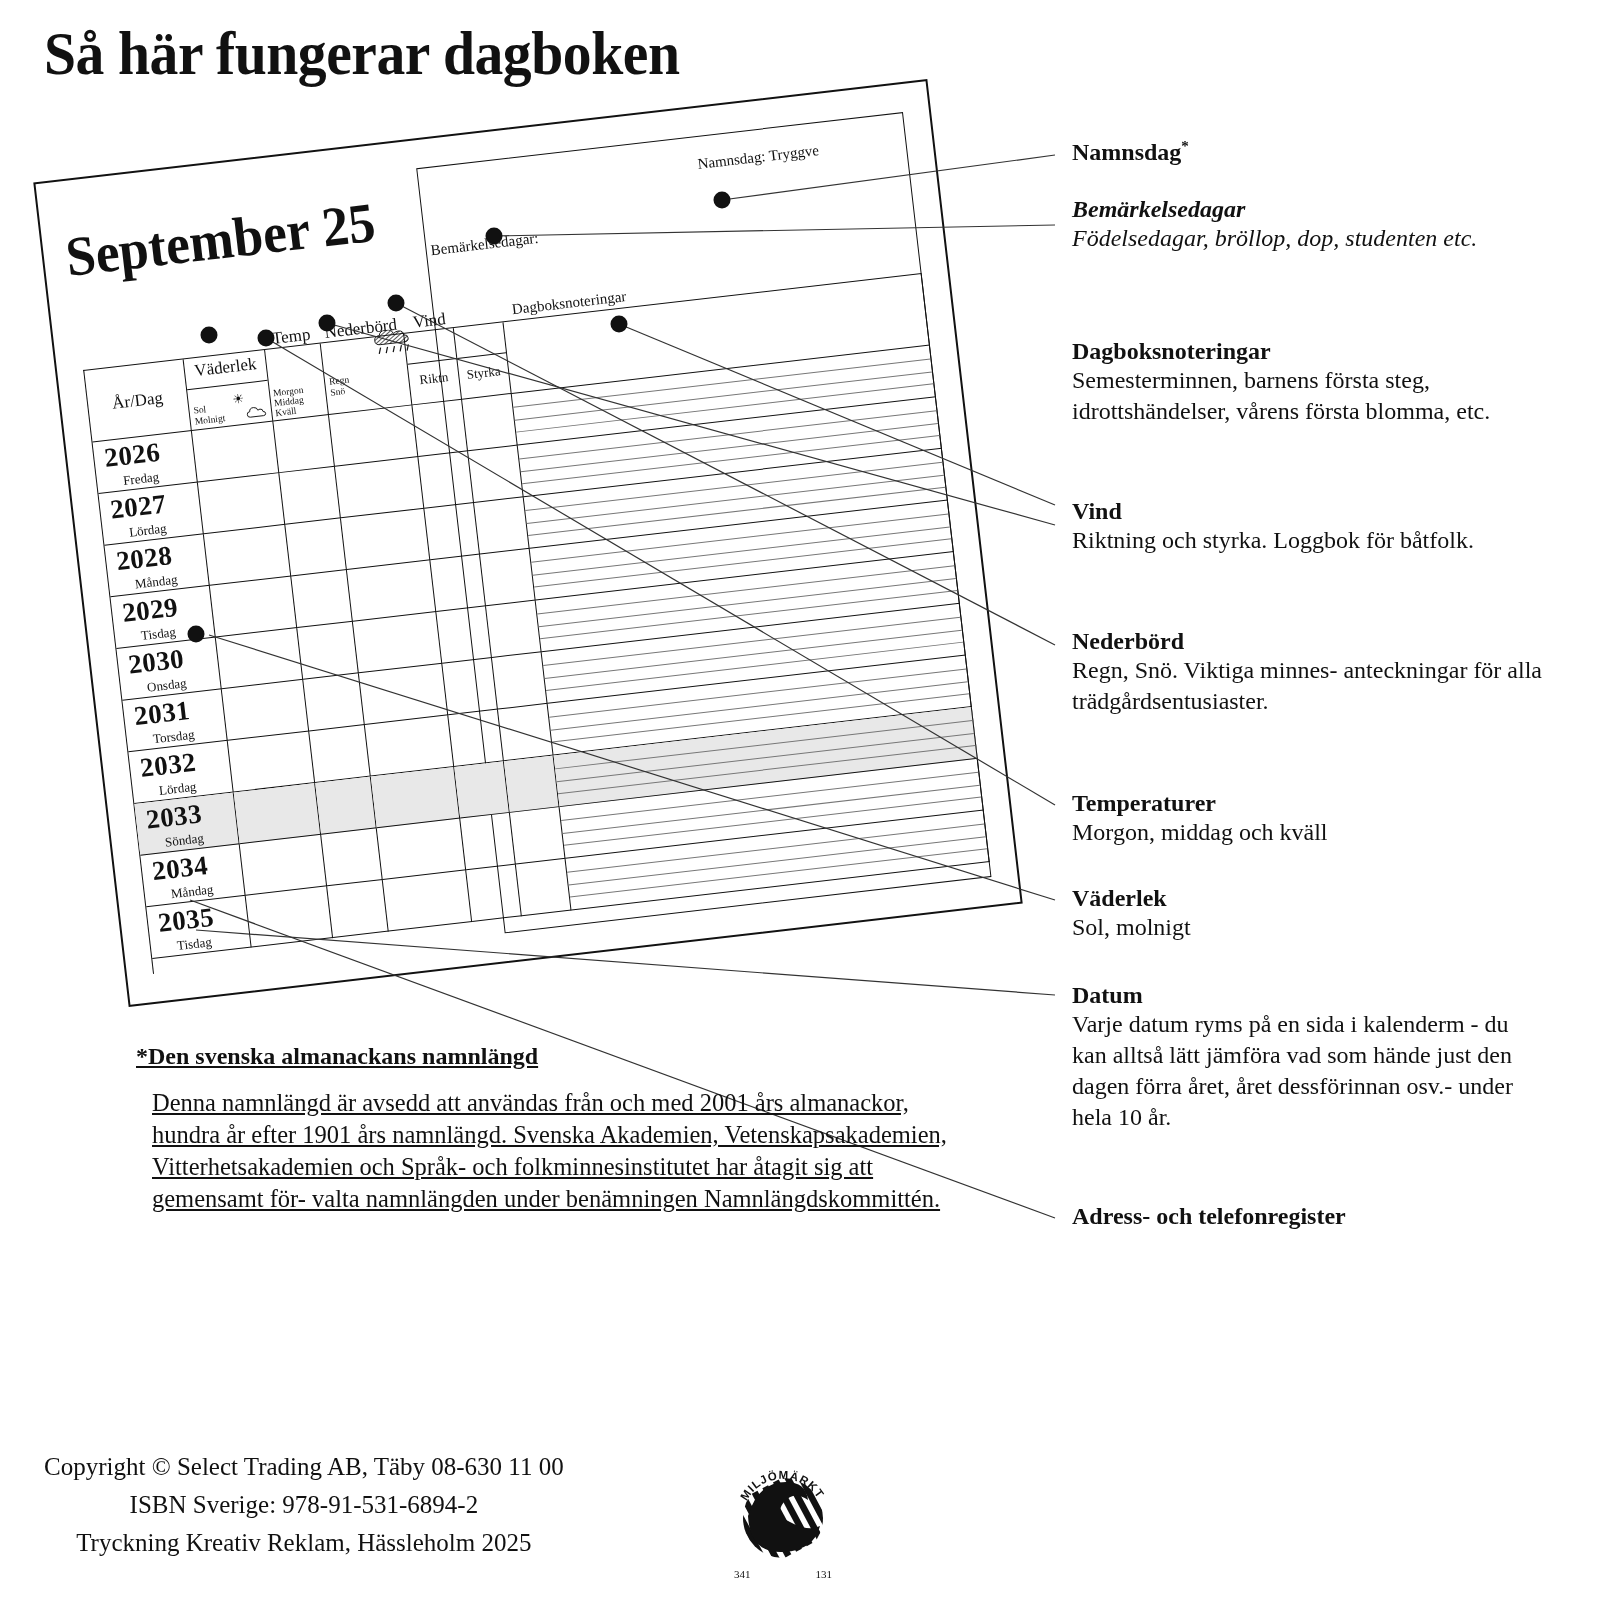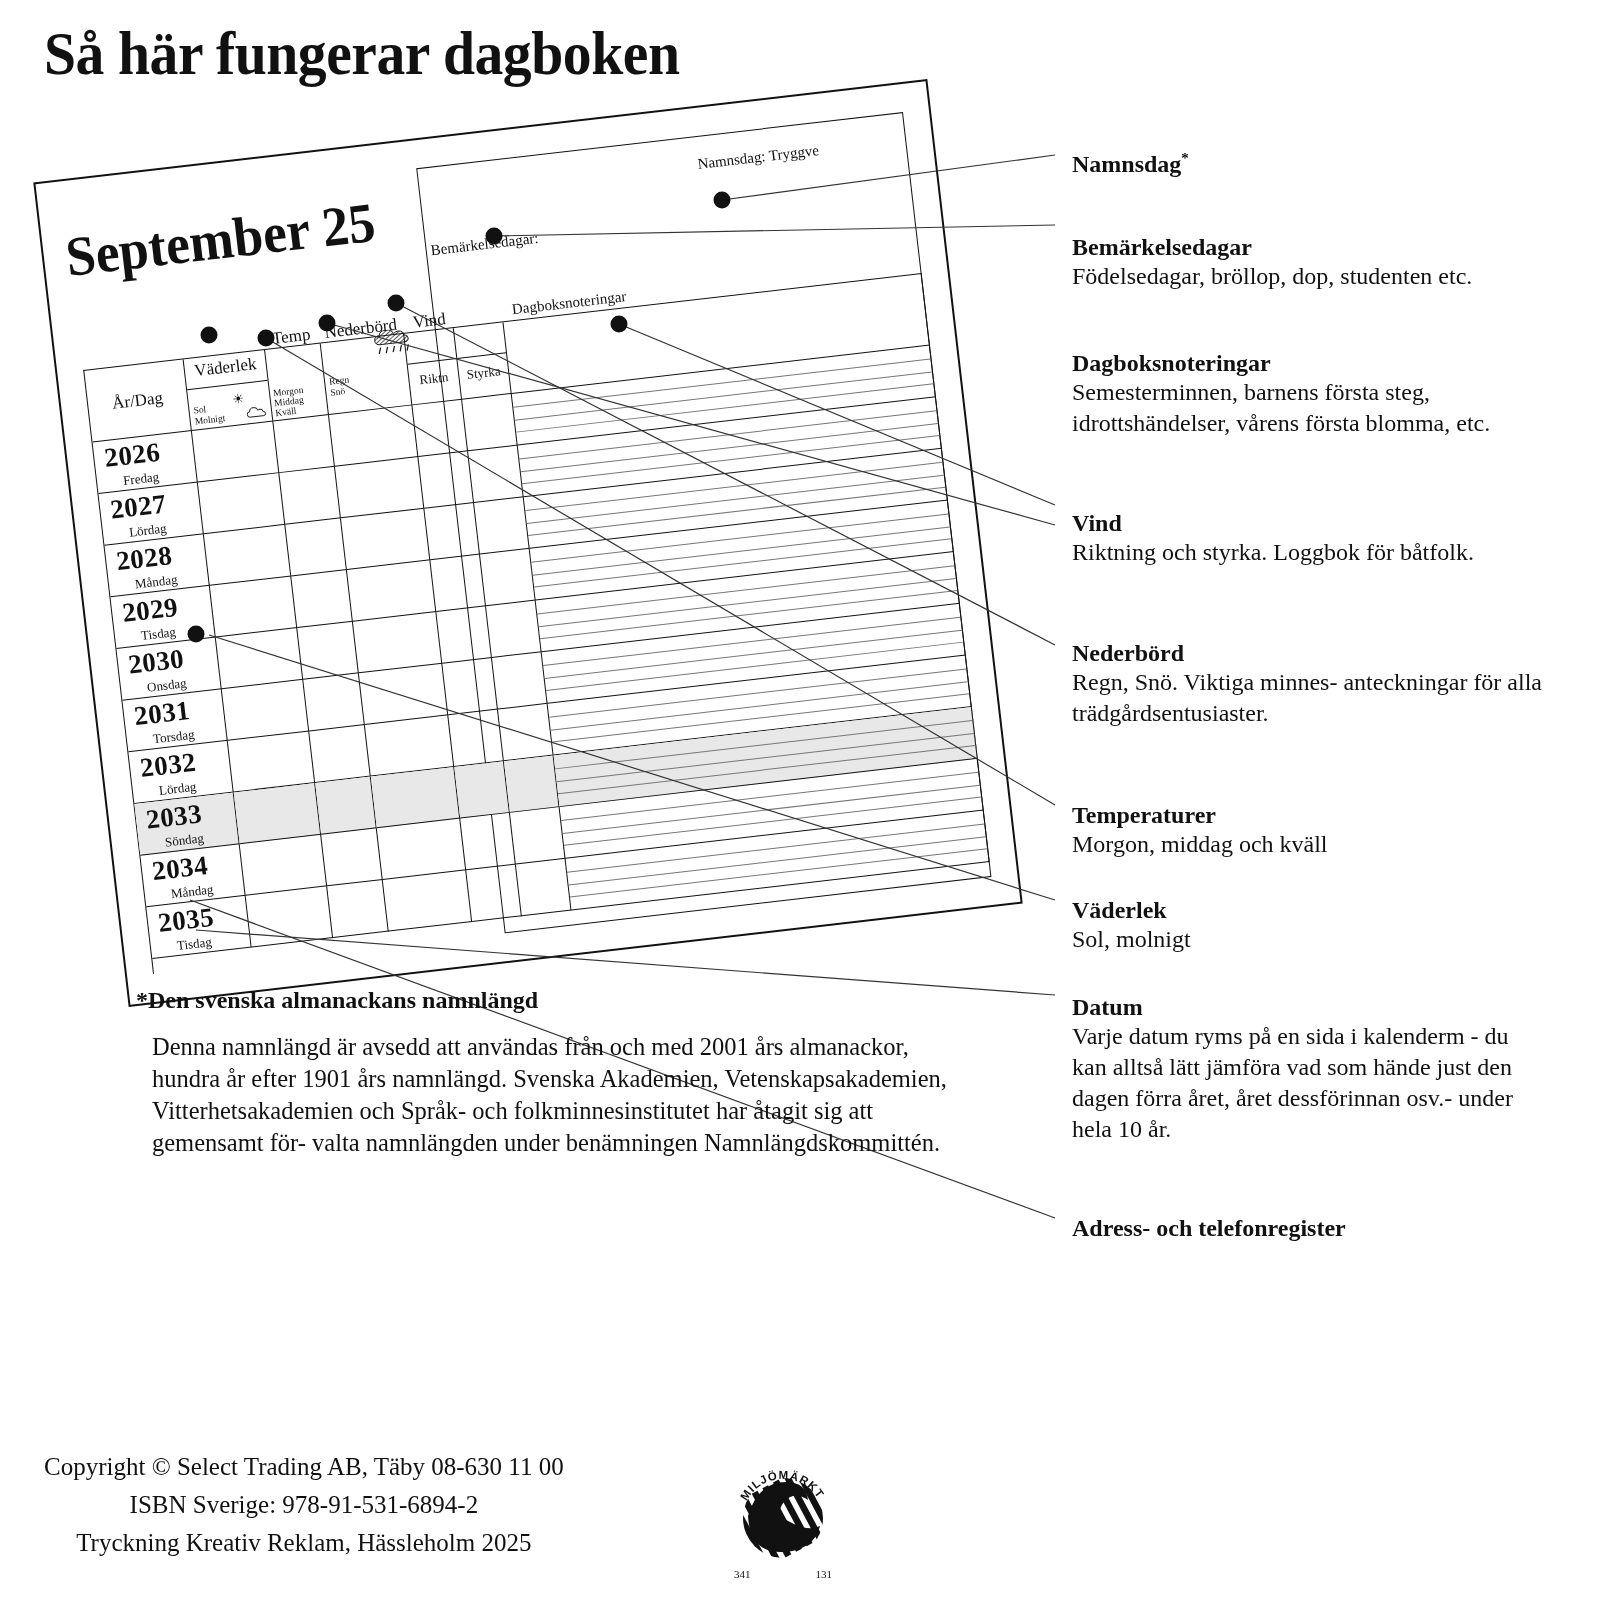--- a/index.html
+++ b/index.html
@@ -146,30 +146,30 @@
   #leaders{position:absolute;left:0;top:0;width:1600px;height:1600px;}
   #leaders line{stroke:#333;stroke-width:1.2px;fill:none;}
   .dot{
     position:absolute;width:17px;height:17px;border-radius:50%;
     background:#111;transform:translate(-50%,-50%);
   }
 
   
   .ann{position:absolute;left:1072px;width:470px;}
   .ann h3{
-    margin:12px 0 1px 0;font-size:24px;font-weight:bold;line-height:1.1;
+    margin:0 0 1px 0;font-size:24px;font-weight:bold;line-height:1.1;
   }
   .ann p{
     margin:0;font-size:24px;line-height:1.28;
   }
   .sup{font-size:15px;vertical-align:super;}
 
   
   #footnote{
-    position:absolute;left:136px;top:986px;width:840px;
+    position:absolute;left:136px;top:1042px;width:840px;text-decoration:underline;
   }
   #footnote .fn-head{
     font-size:24px;font-weight:bold;margin:0 0 1px 0;line-height:1.2;
   }
   #footnote .fn-body{
     font-size:24.5px;line-height:1.31;margin:16px;
   }
 
   
   #footer{
@@ -483,21 +483,21 @@
   <span class="dot" style="left:396px;top:303px;"></span>
   <span class="dot" style="left:327px;top:323px;"></span>
   <span class="dot" style="left:266px;top:338px;"></span>
   <span class="dot" style="left:209px;top:335px;"></span>
   <span class="dot" style="left:196px;top:634px;"></span>
 
   <div class="ann" style="top:138px;">
     <h3><span>Namnsdag</span><span class="sup">*</span></h3>
   </div>
 
-  <div class="ann" style="top:222px;">
+  <div class="ann" style="top:196px;font-style:italic;">
     <h3>Bemärkelsedagar</h3>
     <p>Födelsedagar, bröllop, dop, studenten etc.</p>
   </div>
 
   <div class="ann" style="top:338px;">
     <h3>Dagboksnoteringar</h3>
     <p>Semesterminnen, barnens första steg, idrottshändelser, vårens första blomma, etc.</p>
   </div>
 
   <div class="ann" style="top:498px;">

